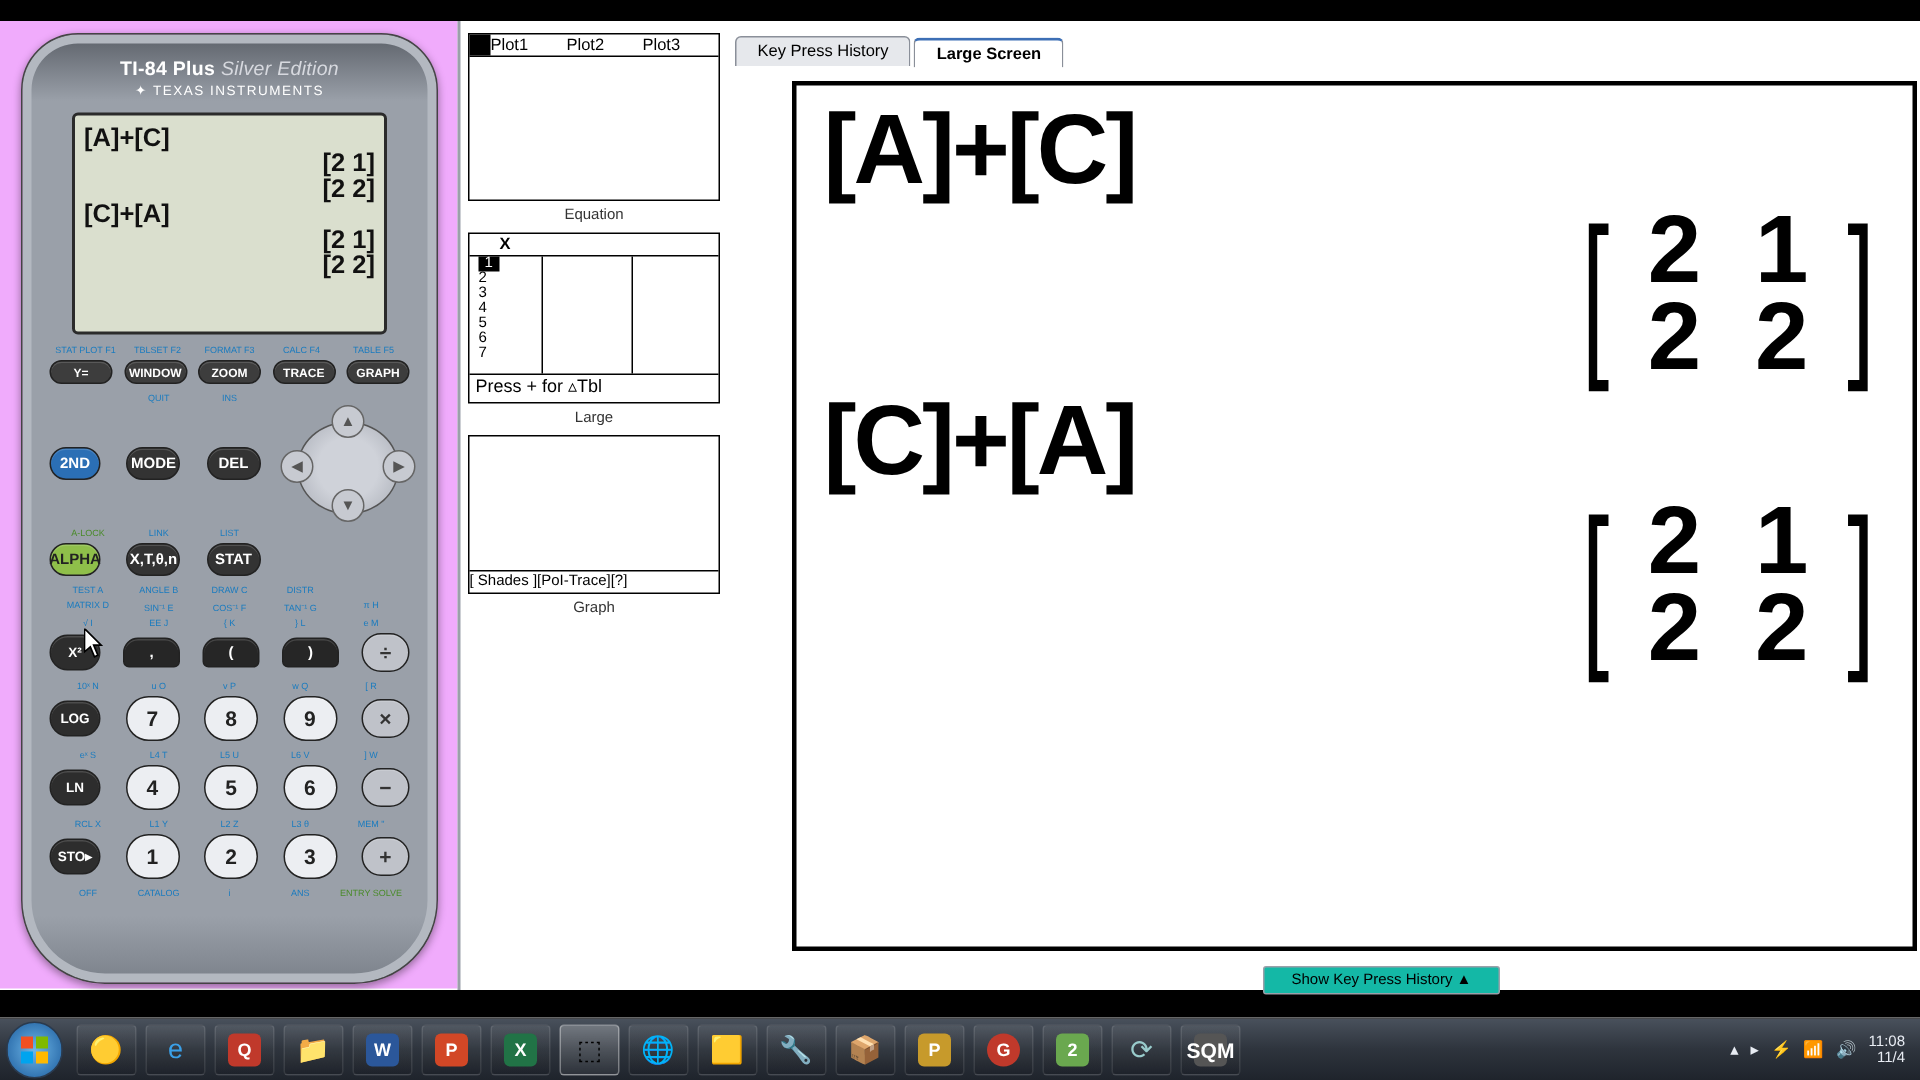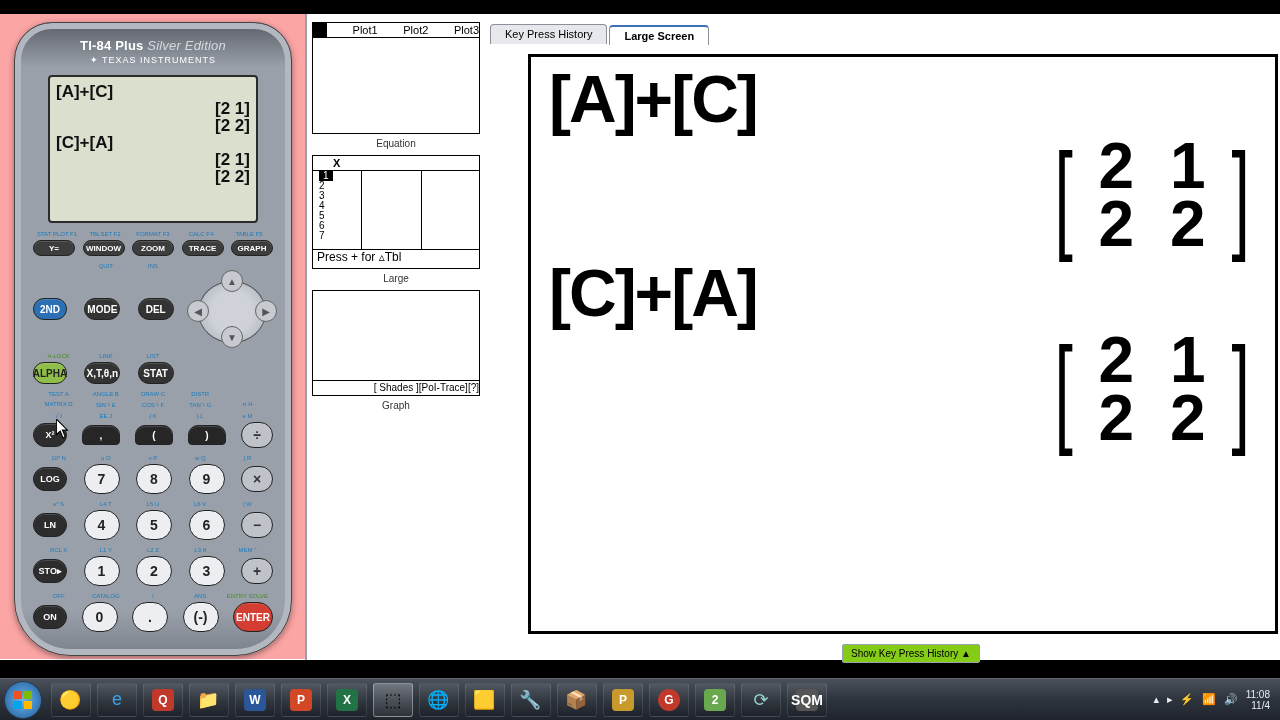--- a/index.html
+++ b/index.html
@@ -1,20 +1,20 @@
 <!DOCTYPE html>
 <html><head>
 <meta charset="utf-8">
 <style>
   *{box-sizing:border-box;margin:0;padding:0;font-family:Arial,Helvetica,sans-serif}
   body{background:#000;width:1280px;height:720px;overflow:hidden;position:relative}
   .app{position:absolute;top:14px;left:0;right:0;bottom:60px;background:#fff}
 
   
-  .calc-zone{position:absolute;left:0;top:0;width:305px;height:645px;background:#fca5a5}
+  .calc-zone{position:absolute;left:0;top:0;width:305px;height:645px;background:#f0abfc}
   .calc{position:absolute;left:14px;top:8px;width:278px;height:634px;
         background:linear-gradient(180deg,#5c6169 0%,#9aa0a9 7%,#9aa0a9 93%,#7b818a 100%);
         border-radius:38px 38px 56px 56px;border:1px solid #444;
         box-shadow:inset 0 0 0 6px #b3b8c0,0 2px 6px rgba(0,0,0,.4)}
   .calc-title{color:#fff;text-align:center;font-size:13px;padding-top:15px;letter-spacing:.2px}
   .calc-title b{font-weight:700}
   .calc-title .silver{font-style:italic;color:#d7d9df;font-weight:400}
   .calc-brand{color:#fff;text-align:center;font-size:9px;letter-spacing:1px;margin-top:2px}
   .lcd{margin:10px auto 0;width:210px;height:148px;background:#dadfce;border:2px solid #2b2b2b;border-radius:4px;
        font-family:"Courier New",monospace;font-size:17px;line-height:17px;padding:6px 6px;color:#111;font-weight:700}
@@ -56,45 +56,45 @@
 
   
   .mid{position:absolute;left:312px;top:8px;width:168px}
   .panel{border:1px solid #000;background:#fff;margin-bottom:4px;position:relative;
          font-family:"Courier New",monospace;font-size:11px;line-height:12px}
   .panel.eq{height:112px}
   .panel.tbl{height:114px}
   .panel.gr{height:106px}
   .caption{font-size:10px;text-align:center;color:#333;margin-bottom:6px}
   .eq-head{display:flex;border-bottom:1px solid #000;font-size:11px}
-  .eq-head .plot{flex:1;text-align:right;padding:1px 0}
+  .eq-head .plot{flex:1;text-align:left;padding:1px 0}
   .eq-body{padding:2px 4px;font-size:11px;line-height:12px}
   .tbl-head{border-bottom:1px solid #000;padding:1px 0 1px 20px;font-weight:700;position:relative}
   .tbl-grid{position:relative;height:78px;padding-left:6px}
   .tbl-grid .vline{position:absolute;top:0;bottom:0;width:1px;background:#000}
   .tbl-grid .num{font-size:10px;line-height:10px}
   .tbl-grid .sel{background:#000;color:#fff;padding:0 4px;display:inline-block}
   .tbl-foot{border-top:1px solid #000;font-size:12px;padding:1px 4px}
-  .gr-foot{position:absolute;left:0;right:0;bottom:0;border-top:1px solid #000;font-size:10px;text-align:right;padding:1px 0}
+  .gr-foot{position:absolute;left:0;right:0;bottom:0;border-top:1px solid #000;font-size:10px;text-align:left;padding:1px 0}
 
   
   .tabs{position:absolute;left:490px;top:10px;display:flex;font-size:11px}
   .tab{padding:3px 14px;border:1px solid #8a8f99;border-bottom:none;background:#e6e8ec;border-radius:4px 4px 0 0;margin-right:2px;cursor:pointer}
   .tab.active{background:#fff;font-weight:700;border-top:2px solid #3d6fb5;position:relative;top:1px}
 
   .big{position:absolute;left:528px;top:40px;right:2px;height:580px;background:#fff;border:3px solid #000;
        font-family:"Courier New",monospace;font-weight:700;color:#000}
   .big-inner{padding:10px 18px}
   .big .expr{font-size:66px;letter-spacing:-2px;line-height:64px;margin-bottom:6px}
   .big .mat{display:flex;justify-content:flex-end;align-items:center;font-size:64px;line-height:58px;margin-bottom:8px}
   .big .mat .col{display:flex;flex-direction:column;align-items:flex-end;margin:0 18px}
   .big .brak{font-size:120px;line-height:102px;font-weight:400;transform:scaleX(.55)}
 
-  .showkph{position:absolute;left:842px;top:630px;border:1px solid #9aa0a9;background:#84cc16;font-size:10px;
-           padding:3px 8px;border-radius:2px;cursor:pointer}
+  .showkph{position:absolute;left:842px;top:630px;border:1px solid #9aa0a9;background:#14b8a6;font-size:10px;
+           padding:3px 18px;border-radius:2px;cursor:pointer}
 
   
   .taskbar{position:absolute;left:0;right:0;bottom:0;height:42px;
            background:linear-gradient(180deg,#49515c 0%,#2e343d 50%,#1f242c 100%);
            display:flex;align-items:center;padding:0 4px;border-top:1px solid #666}
   .start{width:38px;height:38px;border-radius:50%;background:radial-gradient(circle,#6fb7e8,#1a5a9c);
          border:1px solid #2a3a4e;display:flex;align-items:center;justify-content:center;margin-right:6px}
   .start svg{width:20px;height:20px}
   .ticon{width:40px;height:34px;margin:0 3px;border-radius:3px;display:flex;align-items:center;justify-content:center;
          background:linear-gradient(180deg,rgba(255,255,255,.08),rgba(0,0,0,.1));border:1px solid rgba(255,255,255,.1);cursor:pointer}
@@ -256,27 +256,20 @@
         <div class="btn k-op">+</div>
       </div>
 
       <div class="sublabel-row">
         <span>OFF</span>
           <span>CATALOG</span>
         <span>i</span>
           <span>ANS</span>
         <span class="g">ENTRY SOLVE</span>
       </div>
-      <div class="row">
-        <div class="btn k-side">ON</div>
-        <div class="btn k-num">0</div>
-        <div class="btn k-num">.</div>
-        <div class="btn k-num">(-)</div>
-        <div class="btn k-enter">ENTER</div>
-      </div>
     </div>
   </div>
 
   <svg class="cursor" viewBox="0 0 12 18">
     <path d="M0 0 L0 14 L3.5 11 L6 17 L8 16 L5.5 10 L10 10 Z" fill="#fff" stroke="#000" stroke-width="1"></path>
   </svg>
 
   <div class="sep-v"></div>
 
   <div class="mid">

